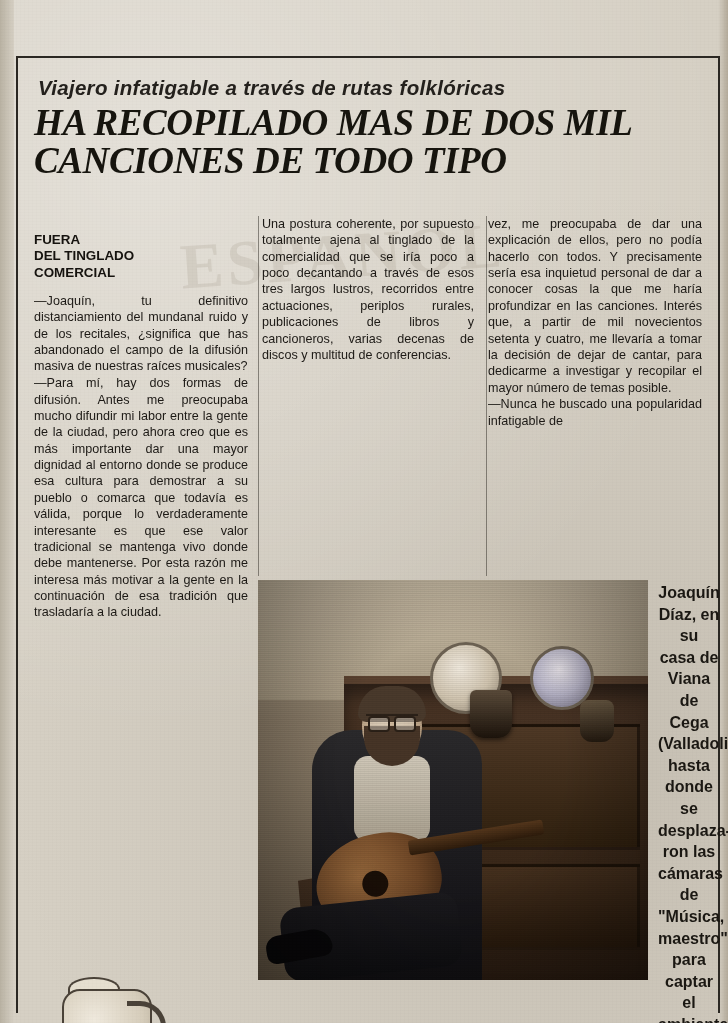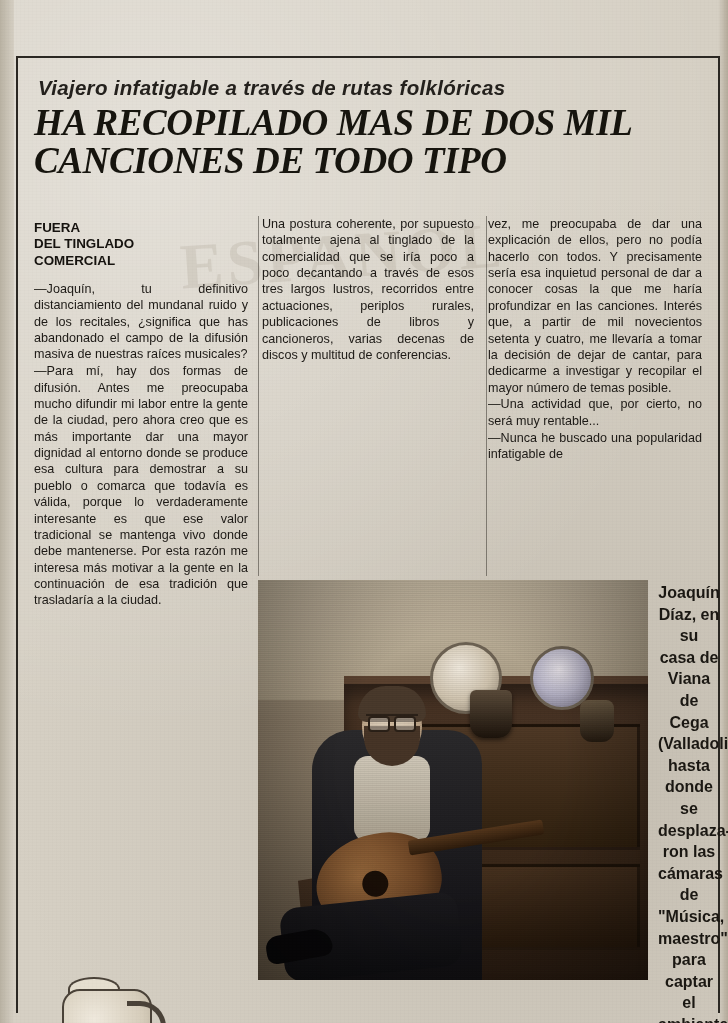--- a/index.html
+++ b/index.html
@@ -117,21 +117,21 @@
     text-justify: inter-word;
     hyphens: manual;
   }
   .col p {
     margin: 0 0 0.5px 0;
   }
   .subhead {
     font-weight: bold;
     font-size: 13.4px;
     line-height: 1.22;
-    margin: 4px 0 12px 0;
+    margin: 16px 0 12px 0;
     color: #16130f;
     white-space: pre-line;
     text-align: left;
   }
   .col1 { width: 214px; }
   .col2 { width: 212px; }
   .col3 { width: 214px; }
   
   .vrule {
     position: absolute;
@@ -407,21 +407,20 @@
         <p>—Joaquín, tu definitivo distanciamiento del mundanal ruido y de los recitales, ¿significa que has abandonado el campo de la difusión masiva de nuestras raíces musicales?</p>
         <p>—Para mí, hay dos formas de difusión. Antes me preocupaba mucho difundir mi labor entre la gente de la ciudad, pero ahora creo que es más importante dar una mayor dignidad al entorno donde se produce esa cultura para demostrar a su pueblo o comarca que todavía es válida, porque lo verdaderamente interesante es que ese valor tradicional se mantenga vivo donde debe mantenerse. Por esta razón me interesa más motivar a la gente en la continuación de esa tradición que trasladaría a la ciudad.</p>
       </div>
 
       <div class="col col2">
         <p>Una postura coherente, por supuesto totalmente ajena al tinglado de la comercialidad que se iría poco a poco decantando a través de esos tres largos lustros, recorridos entre actuaciones, periplos rurales, publicaciones de libros y cancioneros, varias decenas de discos y multitud de conferencias.</p>
       </div>
 
       <div class="col col3">
         <p>vez, me preocupaba de dar una explicación de ellos, pero no podía hacerlo con todos. Y precisamente sería esa inquietud personal de dar a conocer cosas la que me haría profundizar en las canciones. Interés que, a partir de mil novecientos setenta y cuatro, me llevaría a tomar la decisión de dejar de cantar, para dedicarme a investigar y recopilar el mayor número de temas posible.</p>
-        <p>—Una actividad que, por cierto, no será muy rentable...</p>
         <p>—Nunca he buscado una popularidad infatigable de</p>
       </div>
 
     </div>
 
     <div class="photo">
       <div class="sky"></div>
       <div class="wall"></div>
       <div class="sideboard"></div>
       <div class="plate p1"></div>

